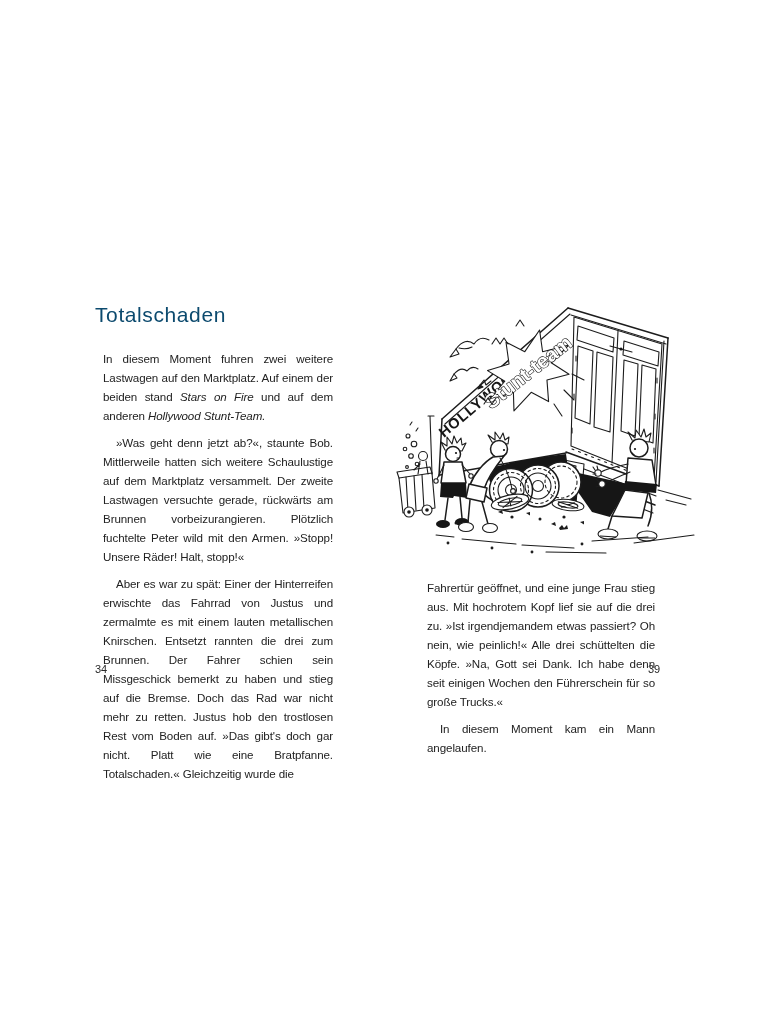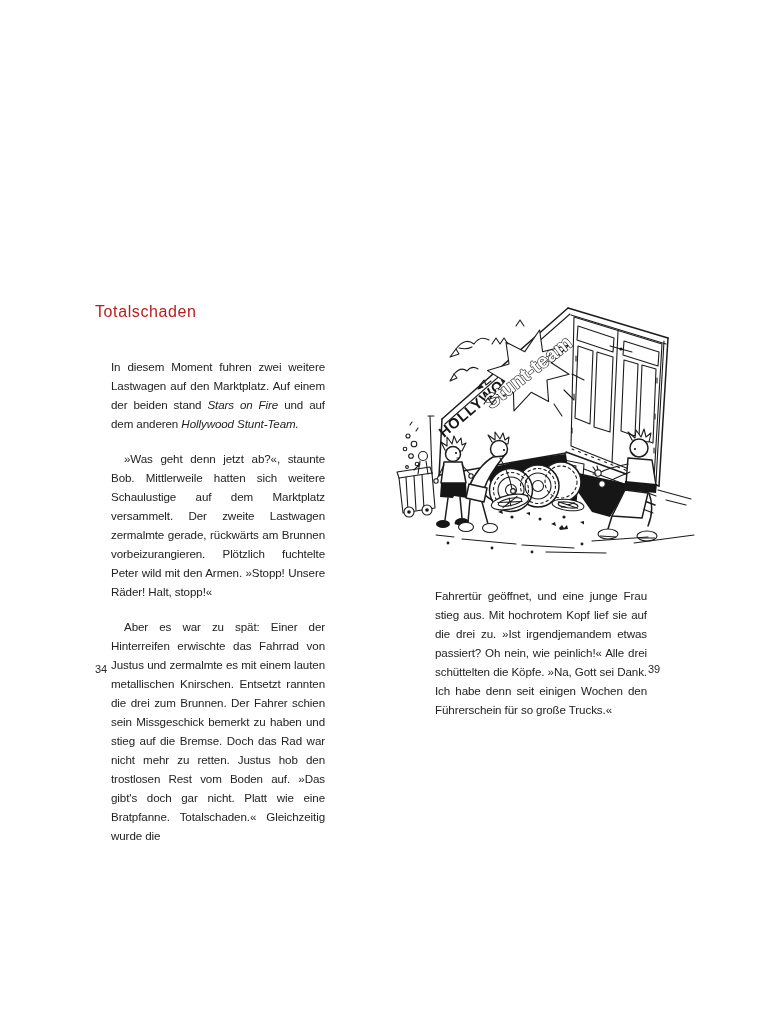--- a/index.html
+++ b/index.html
@@ -1,23 +1,23 @@
 <!DOCTYPE html>
 <html><head>
 <meta charset="utf-8">
 <style>
   html,body{margin:0;padding:0;background:#ffffff;}
   .page{position:relative;width:768px;height:1024px;background:#ffffff;overflow:hidden;
         font-family:"Liberation Sans",sans-serif;color:#1f1f1f;}
   .col{position:absolute;text-align:justify;font-size:11.6px;line-height:19px;
        letter-spacing:-0.1px;color:#222;}
-  .col p{margin:16px;}
+  .col p{margin:8px;}
   .col p.indent{text-indent:13px;}
   h1.chapter{position:absolute;left:95px;top:303px;margin:0;font-weight:400;
-       font-size:16px;letter-spacing:0.6px;color:#b91c1c;font-family:"Liberation Sans",sans-serif;}
+       font-size:21px;letter-spacing:0.6px;color:#0c4a6e;font-family:"Liberation Sans",sans-serif;}
   .left-col{left:95px;top:341px;width:246px;}
   .right-col{left:419px;top:570px;width:244px;}
   .pagenum{position:absolute;top:663px;font-size:11px;color:#2a2a2a;}
   .pagenum.left{left:95px;}
   .pagenum.right{left:648px;}
   .illu{position:absolute;left:396px;top:286px;width:300px;height:282px;}
   i{font-style:italic;}
   
   .ln{fill:none;stroke:#1c1c1c;stroke-width:1.5;stroke-linecap:round;stroke-linejoin:round;}
   .ln2{fill:none;stroke:#1c1c1c;stroke-width:1.1;stroke-linecap:round;stroke-linejoin:round;}
@@ -27,21 +27,21 @@
 </style>
 </head>
 <body>
 
 <div class="page">
 
   <h1 class="chapter">Totalschaden</h1>
 
   <div class="col left-col">
     <p><span>In diesem Moment fuhren zwei weitere Lastwagen auf den Marktplatz. Auf einem der beiden stand </span><i>Stars on Fire</i><span> und auf dem anderen </span><i>Hollywood Stunt-Team.</i></p>
-    <p class="indent">»Was geht denn jetzt ab?«, staunte Bob. Mittlerweile hatten sich weitere Schaulustige auf dem Marktplatz versammelt. Der zweite Lastwagen zermalmte gerade, rückwärts am Brunnen vorbeizurangieren. Plötzlich fuchtelte Peter wild mit den Armen. »Stopp! Unsere Räder! Halt, stopp!«</p>
+    <p class="indent">»Was geht denn jetzt ab?«, staunte Bob. Mittlerweile hatten sich weitere Schaulustige auf dem Marktplatz versammelt. Der zweite Lastwagen versuchte gerade, rückwärts am Brunnen vorbeizurangieren. Plötzlich fuchtelte Peter wild mit den Armen. »Stopp! Unsere Räder! Halt, stopp!«</p>
     <p class="indent">Aber es war zu spät: Einer der Hinterreifen erwischte das Fahrrad von Justus und zermalmte es mit einem lauten metallischen Knirschen. Entsetzt rannten die drei zum Brunnen. Der Fahrer schien sein Missgeschick bemerkt zu haben und stieg auf die Bremse. Doch das Rad war nicht mehr zu retten. Justus hob den trostlosen Rest vom Boden auf. »Das gibt's doch gar nicht. Platt wie eine Bratpfanne. Totalschaden.« Gleichzeitig wurde die</p>
   </div>
 
   <div class="pagenum left">34</div>
 
   <svg class="illu" viewBox="0 0 300 282">
 
     <g>
       <path class="ln" d="M46,133 L172,22"></path>
       <path class="ln2" d="M49,138 L174,28"></path>
@@ -224,17 +224,18 @@
       </g>
       <g class="ln2">
         <path d="M84,99 L88,94 L90,99 L95,95"></path>
         <path d="M84,99 L82,103 L87,101 Z" fill="#1c1c1c"></path>
       </g>
     </g>
   </svg>
 
   <div class="col right-col">
     <p>Fahrertür geöffnet, und eine junge Frau stieg aus. Mit hochrotem Kopf lief sie auf die drei zu. »Ist irgendjemandem etwas passiert? Oh nein, wie peinlich!« Alle drei schüttelten die Köpfe. »Na, Gott sei Dank. Ich habe denn seit einigen Wochen den Führerschein für so große Trucks.«</p>
+    <p class="indent">In diesem Moment kam ein Mann angelaufen.</p>
   </div>
 
   <div class="pagenum right">39</div>
 
 </div>
 
 </body></html>

